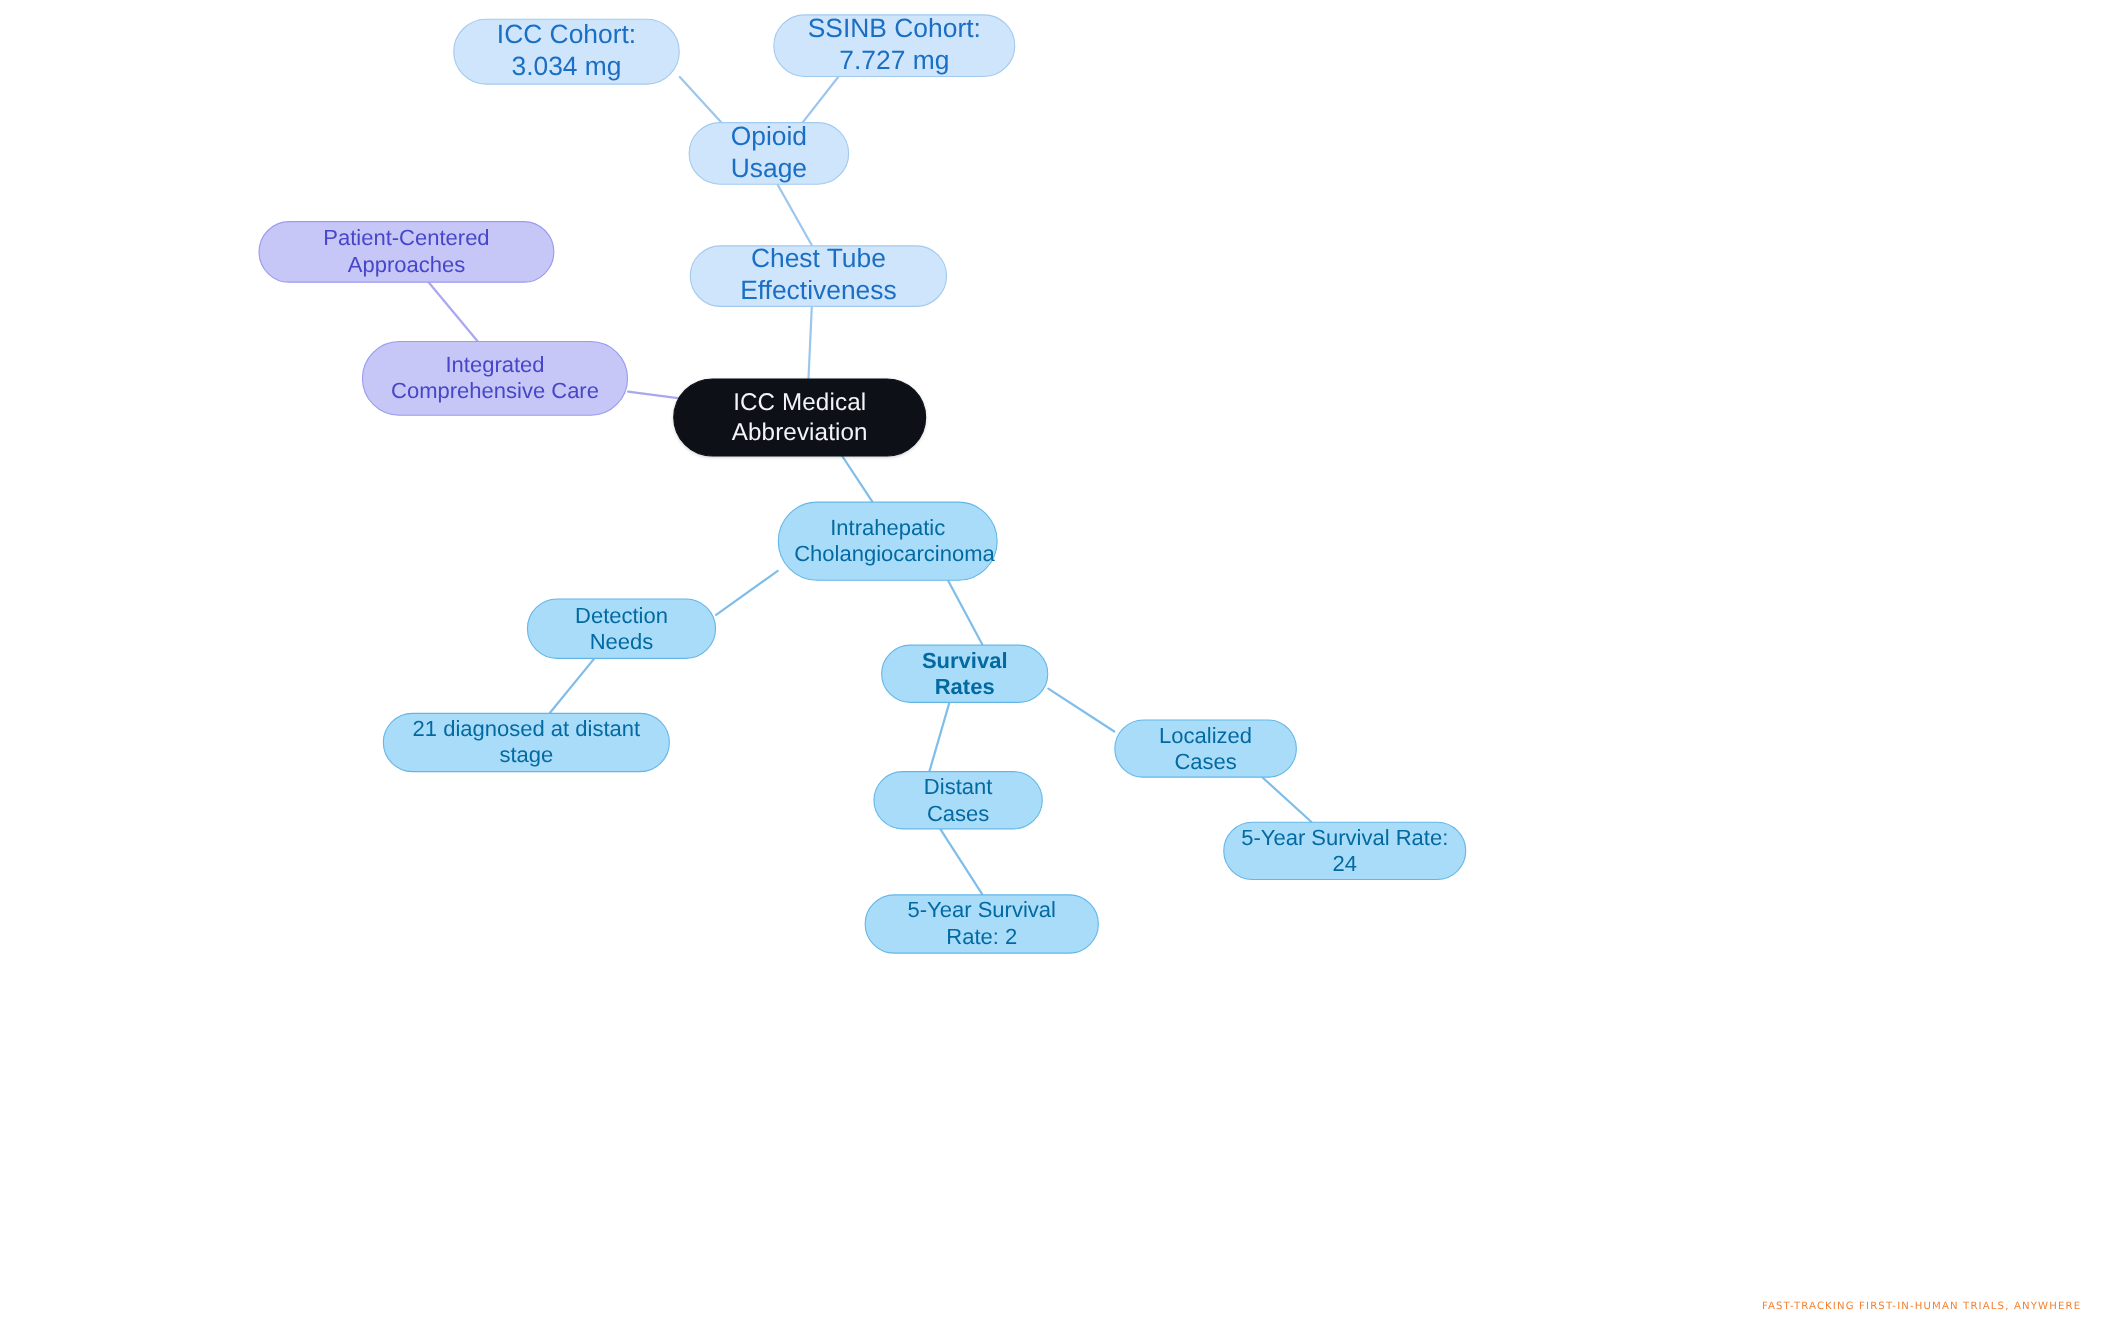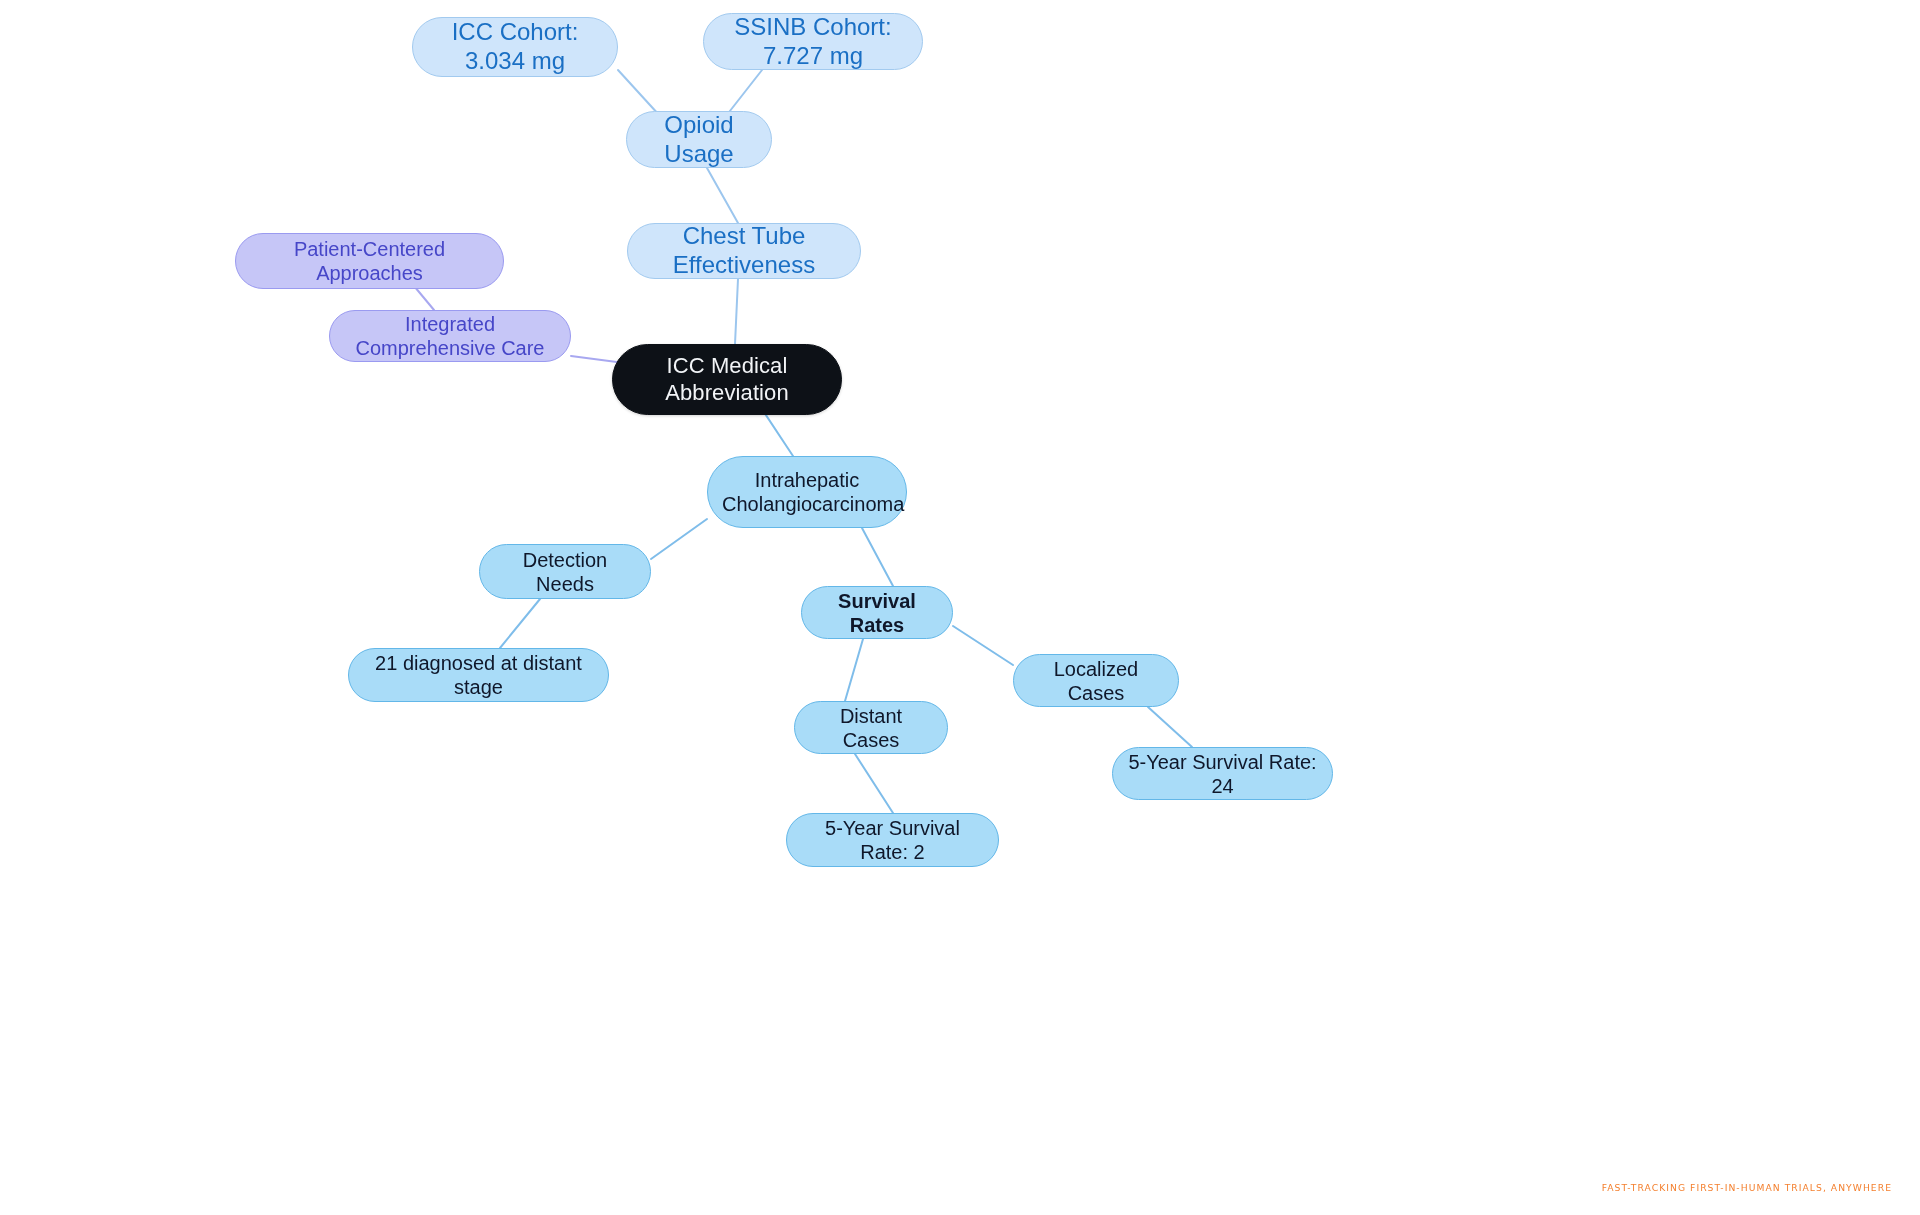--- a/index.html
+++ b/index.html
@@ -60,21 +60,21 @@
   .n-blue-pale {
     background: #cfe5fb;
     border-color: #a2caef;
     color: #1a6fc4;
     font-size: 24px;
   }
   
   .n-blue {
     background: #a9dcf8;
     border-color: #63b7e8;
-    color: #0f172a;
+    color: #0369a1;
     font-size: 20px;
   }
   
   .n-purple {
     background: #c6c6f7;
     border-color: #9a9af0;
     color: #4646c8;
     font-size: 20px;
   }
 
@@ -131,22 +131,22 @@
       <line x1="953" y1="626" x2="1013" y2="665" stroke="#7fbdea" stroke-width="2" stroke-linecap="round"></line>
       <line x1="855" y1="754" x2="893" y2="813" stroke="#7fbdea" stroke-width="2" stroke-linecap="round"></line>
       <line x1="1148" y1="707" x2="1192" y2="747" stroke="#7fbdea" stroke-width="2" stroke-linecap="round"></line>
     </svg>
   <div id="node-layer">
       <div class="node n-root" style="left: 612px; top: 344px; width: 230px; height: 71px;"><span class="node-label">ICC Medical Abbreviation</span></div>
       <div class="node n-blue-pale" style="left: 412px; top: 17px; width: 206px; height: 60px;"><span class="node-label">ICC Cohort: 3.034 mg</span></div>
       <div class="node n-blue-pale" style="left: 703px; top: 13px; width: 220px; height: 57px;"><span class="node-label">SSINB Cohort: 7.727 mg</span></div>
       <div class="node n-blue-pale" style="left: 626px; top: 111px; width: 146px; height: 57px;"><span class="node-label">Opioid Usage</span></div>
       <div class="node n-blue-pale" style="left: 627px; top: 223px; width: 234px; height: 56px;"><span class="node-label">Chest Tube Effectiveness</span></div>
-      <div class="node n-purple" style="left: 235px; top: 201px; width: 269px; height: 56px; margin-top: 32px;"><span class="node-label">Patient-Centered Approaches</span></div>
-      <div class="node n-purple" style="left: 329px; top: 310px; width: 242px; height: 52px;"><span class="node-label">Integrated Comprehensive Care</span></div>
+      <div class="node n-purple" style="left: 235px; top: 201px; width: 269px; height: 56px;"><span class="node-label">Patient-Centered Approaches</span></div>
+      <div class="node n-purple" style="left: 329px; top: 310px; width: 242px; height: 68px;"><span class="node-label">Integrated Comprehensive Care</span></div>
       <div class="node n-blue" style="left: 707px; top: 456px; width: 200px; height: 72px;"><span class="node-label">Intrahepatic Cholangiocarcinoma</span></div>
       <div class="node n-blue" style="left: 479px; top: 544px; width: 172px; height: 55px;"><span class="node-label">Detection Needs</span></div>
       <div class="node n-blue" style="left: 348px; top: 648px; width: 261px; height: 54px;"><span class="node-label">21 diagnosed at distant stage</span></div>
       <div class="node n-blue" style="left: 801px; top: 586px; width: 152px; height: 53px; font-weight: bold;"><span class="node-label">Survival Rates</span></div>
       <div class="node n-blue" style="left: 1013px; top: 654px; width: 166px; height: 53px;"><span class="node-label">Localized Cases</span></div>
       <div class="node n-blue" style="left: 794px; top: 701px; width: 154px; height: 53px;"><span class="node-label">Distant Cases</span></div>
       <div class="node n-blue" style="left: 786px; top: 813px; width: 213px; height: 54px;"><span class="node-label">5-Year Survival Rate: 2</span></div>
       <div class="node n-blue" style="left: 1112px; top: 747px; width: 221px; height: 53px;"><span class="node-label">5-Year Survival Rate: 24</span></div>
     </div>
 </div>

